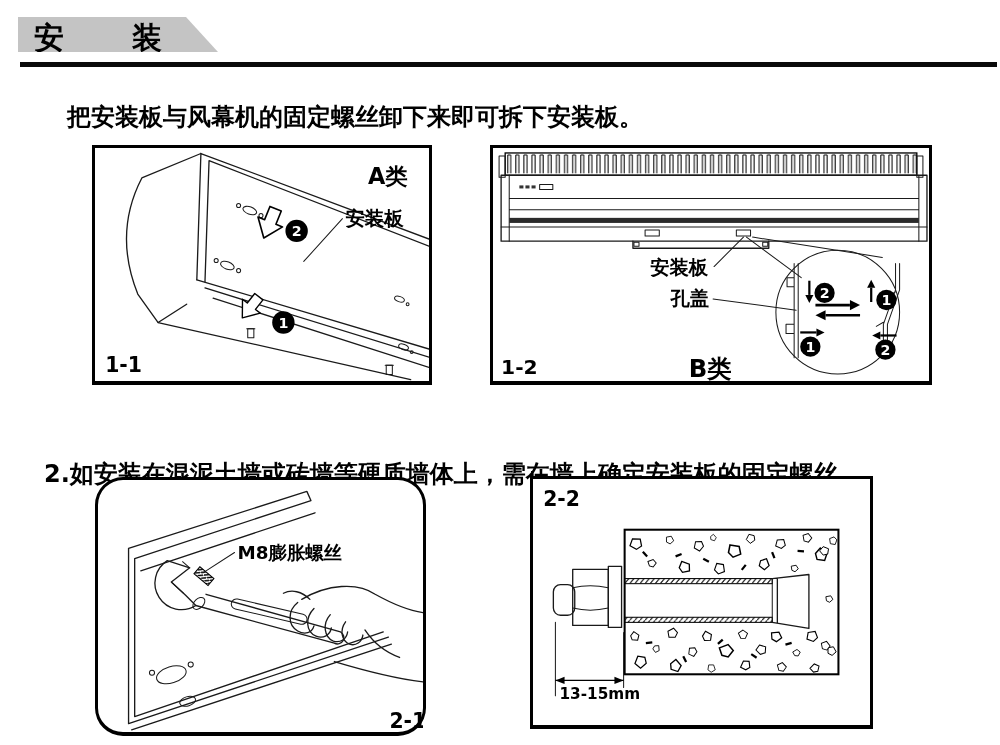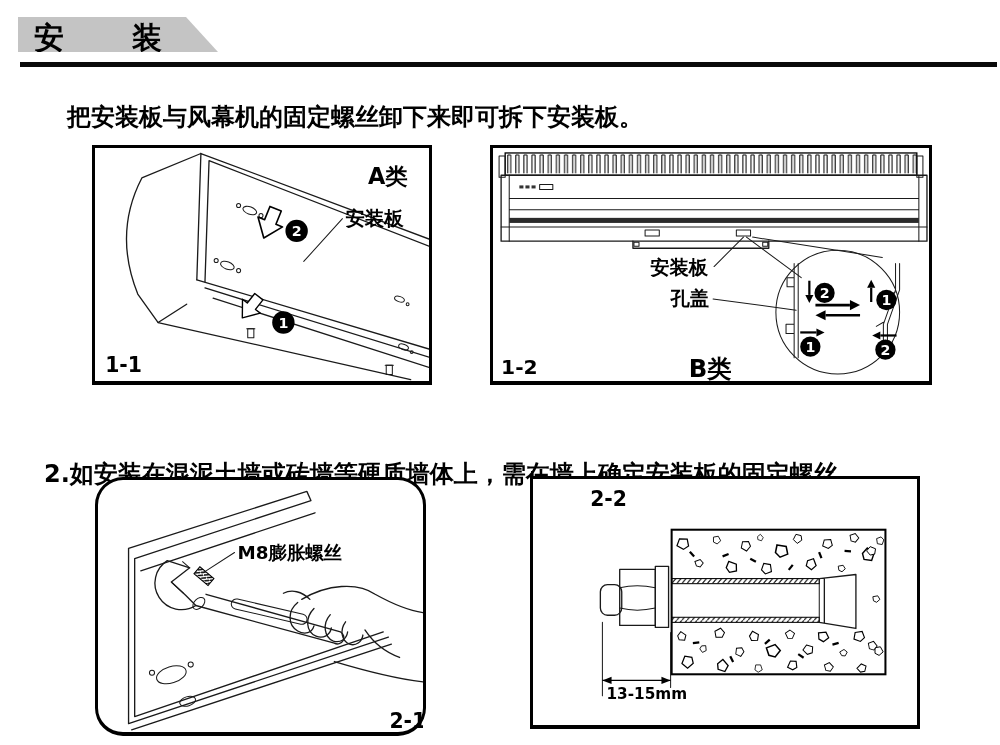--- a/index.html
+++ b/index.html
@@ -15,21 +15,21 @@
   .step-line{position:absolute;font-size:24px;font-weight:bold;white-space:nowrap;letter-spacing:0px;}
   #s1l1{left:44px;top:74px;}
   #s1l2{left:67px;top:101px;}
   #s2l1{left:44px;top:422px;margin-top:36px;}
   #s2l2{left:67px;top:429px;}
   
   .figbox{position:absolute;background:#fff;border:3px solid #000;border-bottom-width:4px;}
   #fig11{left:92px;top:145px;width:334px;height:233px;}
   #fig12{left:490px;top:145px;width:436px;height:233px;}
   #fig21{left:95px;top:477px;width:325px;height:252px;border-radius:28px;}
-  #fig22{left:530px;top:476px;width:337px;height:246px;padding-left:47px;}
+  #fig22{left:530px;top:476px;width:337px;height:246px;}
   .figbox svg{display:block;width:100%;height:100%;}
   svg text{font-family:"DejaVu Sans","Liberation Sans",sans-serif;font-weight:bold;fill:#000;}
   .lineart{stroke:#1a1a1a;fill:none;stroke-width:1.3;stroke-linejoin:round;stroke-linecap:round;}
   .thin{stroke-width:1;}
   .badge{fill:#000;stroke:none;}
   .badge-num{fill:#fff;font-size:14px;}
   .solid-arrow{fill:#000;stroke:none;}
   .outline-arrow{fill:#fff;stroke:#000;stroke-width:1.6;stroke-linejoin:round;}
 </style>
 </head>

